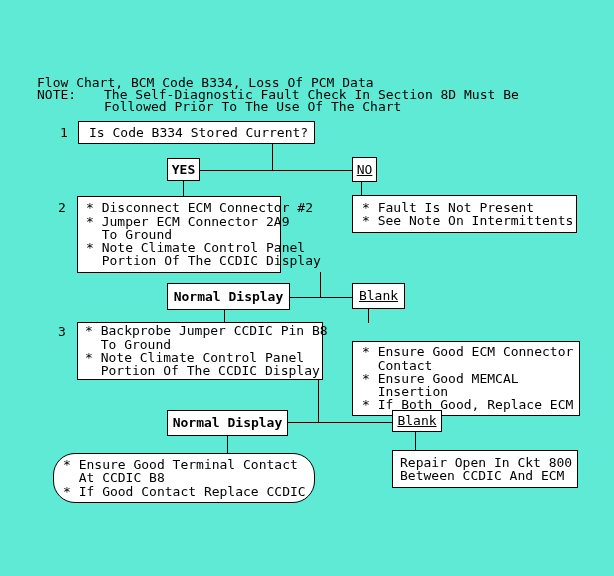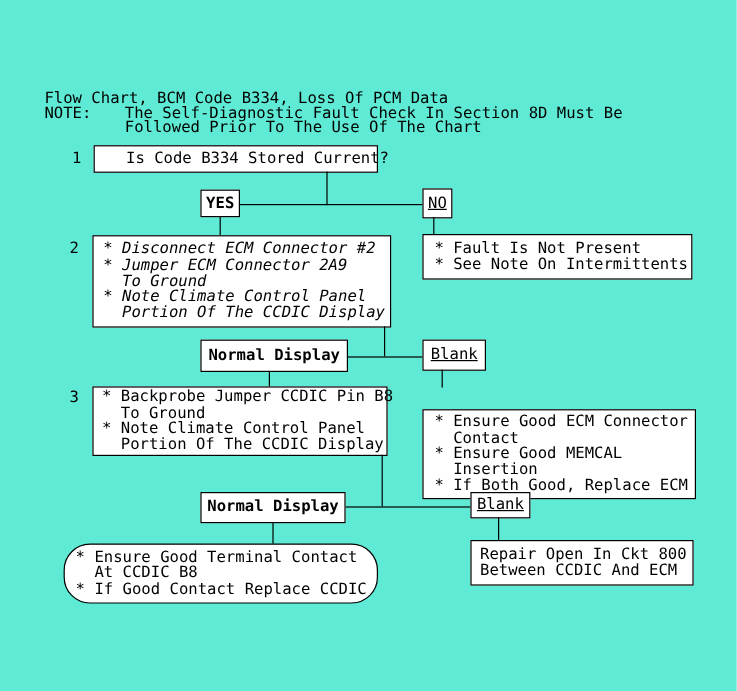--- a/index.html
+++ b/index.html
@@ -45,39 +45,39 @@
 <body>
 
 <div id="screen">
 
   <div class="txt" style="left:37px; top:76px;">Flow Chart, BCM Code B334, Loss Of PCM Data</div>
   <div class="txt" style="left:37px; top:88px;">NOTE:</div>
   <div class="txt" style="left:104px; top:88px;">The Self-Diagnostic Fault Check In Section 8D Must Be</div>
   <div class="txt" style="left:104px; top:100px;">Followed Prior To The Use Of The Chart</div>
 
   <div class="stepnum" style="left:60px; top:126px;">1</div>
-  <div class="box" style="left:78px; top:121px; width:237px; height:23px; padding-left:26px;">
+  <div class="box" style="left:78px; top:121px; width:237px; height:23px; padding-left:10px;">
     <pre>Is Code B334 Stored Current?</pre>
   </div>
 
   <div class="vline" style="left:272px; top:143px; height:28px;"></div>
   <div class="hline" style="left:200px; top:170px; width:152px;"></div>
 
   <div class="box center bold" style="left:167px; top:158px; width:33px; height:23px;">
     <pre>YES</pre>
   </div>
   <div class="box center" style="left:352px; top:157px; width:25px; height:25px;">
     <pre class="underline">NO</pre>
   </div>
 
   <div class="vline" style="left:183px; top:180px; height:16px;"></div>
   <div class="vline" style="left:361px; top:181px; height:14px;"></div>
 
   <div class="stepnum" style="left:58px; top:201px;">2</div>
-  <div class="box" style="left:77px; top:196px; width:249px; height:77px; padding-left:8px;font-style:italic;">
+  <div class="box" style="left:77px; top:196px; width:204px; height:77px; padding-left:8px;">
     <pre>* Disconnect ECM Connector #2
 * Jumper ECM Connector 2A9
   To Ground
 * Note Climate Control Panel
   Portion Of The CCDIC Display</pre>
   </div>
   <div class="box" style="left:352px; top:195px; width:225px; height:38px; padding-left:9px;">
     <pre>* Fault Is Not Present
 * See Note On Intermittents</pre>
   </div>

